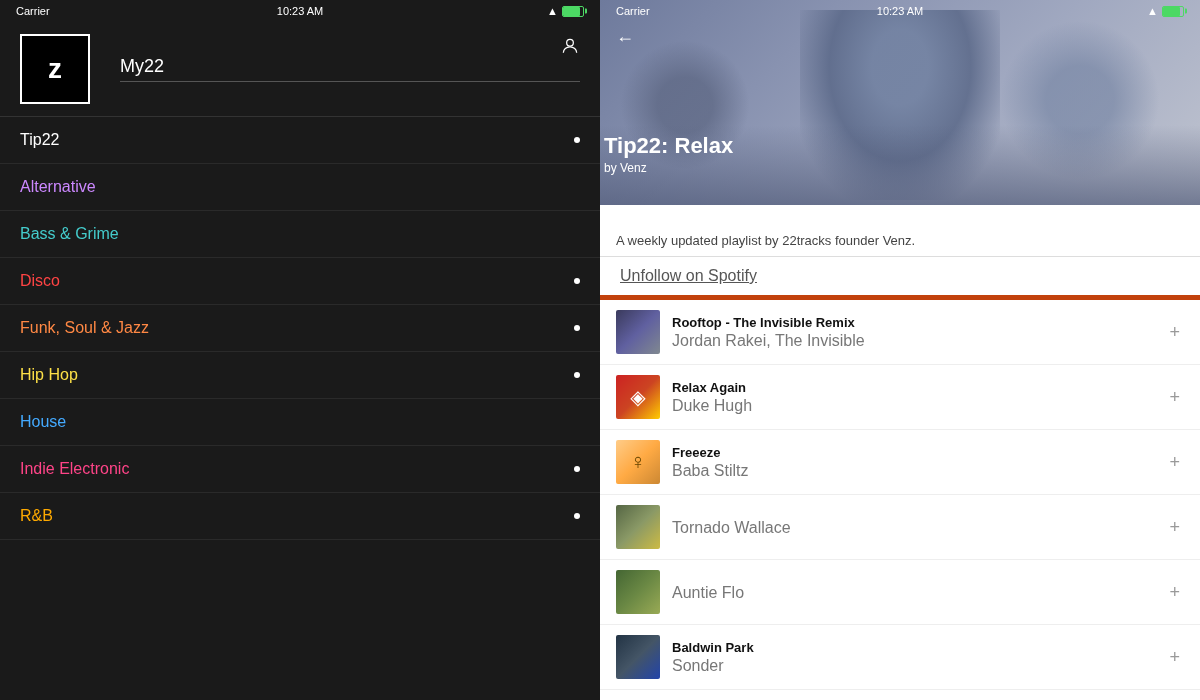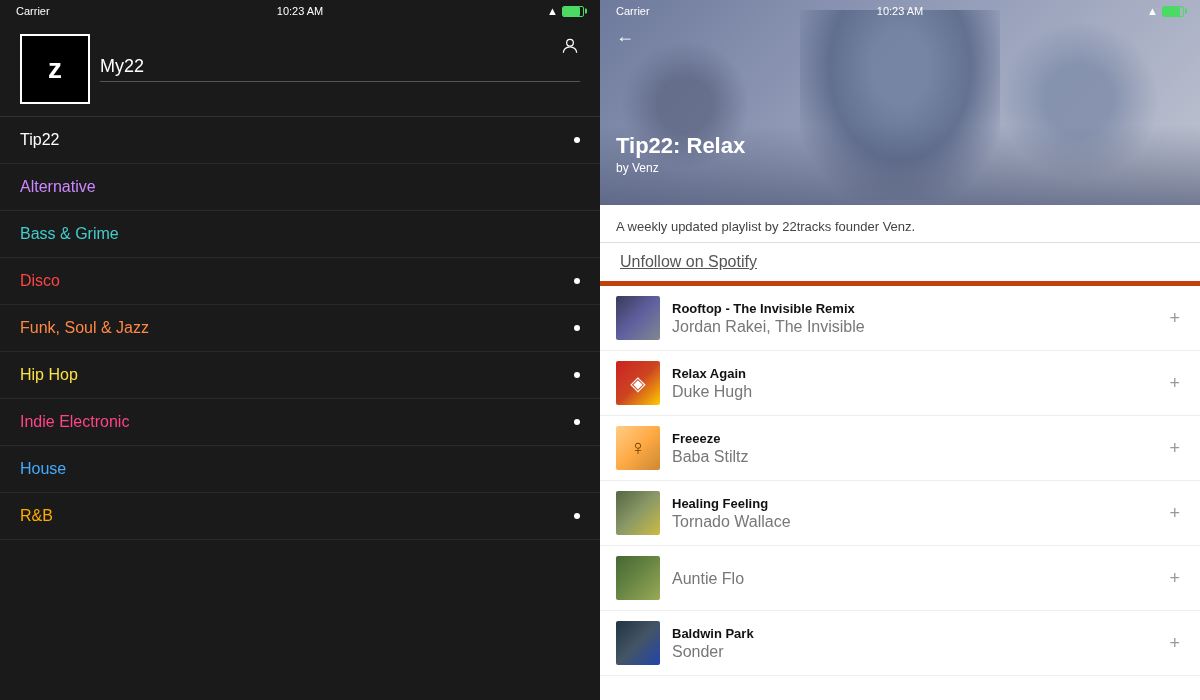--- a/index.html
+++ b/index.html
@@ -91,21 +91,21 @@
       flex-shrink: 0;
     }
     .logo-text {
       color: #fff;
       font-size: 28px;
       font-weight: bold;
     }
     .my22-text {
       color: #fff;
       font-size: 18px;
-      margin-left: 10px;
+      margin-left: 30px;
       flex: 1;
       border-bottom: 1px solid #555;
       padding-bottom: 4px;
     }
     .profile-icon {
       margin-left: auto;
       color: #fff;
       font-size: 20px;
       position: absolute;
       right: 20px;
@@ -214,21 +214,21 @@
       position: absolute;
       bottom: 0;
       left: 0;
       right: 0;
       height: 80px;
       background: linear-gradient(transparent, rgba(80,90,120,0.7));
     }
     .hero-title {
       position: absolute;
       bottom: 30px;
-      left: 16px;
+      left: 4px;
       color: #fff;
     }
     .hero-title h2 {
       font-size: 22px;
       font-weight: 600;
     }
     .hero-title p {
       font-size: 12px;
       margin-top: 2px;
     }
@@ -239,20 +239,21 @@
       color: #fff;
       font-size: 18px;
       z-index: 11;
       cursor: pointer;
     }
 
     .right-content {
       flex: 1;
       overflow-y: auto;
       background: #fff;
+      margin-top: 14px;
     }
     .playlist-description {
       padding: 14px 16px 8px;
       font-size: 13px;
       color: #444;
       border-bottom: 1px solid #ddd;
     }
     .unfollow-btn {
       padding: 10px 20px;
       border-bottom: 5px solid #c2410c;
@@ -373,25 +374,25 @@
     </div>
     <div class="genre-item">
       <span class="genre-name" style="color:#ff8844;">Funk, Soul &amp; Jazz</span>
       <span class="genre-dot"></span>
     </div>
     <div class="genre-item">
       <span class="genre-name" style="color:#fde047;">Hip Hop</span>
       <span class="genre-dot"></span>
     </div>
     <div class="genre-item">
+      <span class="genre-name" style="color:#44aaff;">House</span>
+    </div>
+    <div class="genre-item">
       <span class="genre-name" style="color:#ff4488;">Indie Electronic</span>
       <span class="genre-dot"></span>
-    </div>
-    <div class="genre-item">
-      <span class="genre-name" style="color:#44aaff;">House</span>
     </div>
     <div class="genre-item">
       <span class="genre-name" style="color:#ffaa00;">R&amp;B</span>
       <span class="genre-dot"></span>
     </div>
   </div>
 </div>
 
 <div class="phone-right">
 
@@ -446,21 +447,20 @@
         <div class="track-art art-3"></div>
         <div class="track-info">
           <div class="track-title">Freeeze</div>
           <div class="track-artist">Baba Stiltz</div>
         </div>
         <span class="track-add">+</span>
       </li>
       <li class="track-item">
         <div class="track-art art-4"></div>
         <div class="track-info">
-          <div class="track-title">Healing Feeling</div>
           <div class="track-artist">Tornado Wallace</div>
         </div>
         <span class="track-add">+</span>
       </li>
       <li class="track-item">
         <div class="track-art art-5"></div>
         <div class="track-info">
           <div class="track-artist">Auntie Flo</div>
         </div>
         <span class="track-add">+</span>

